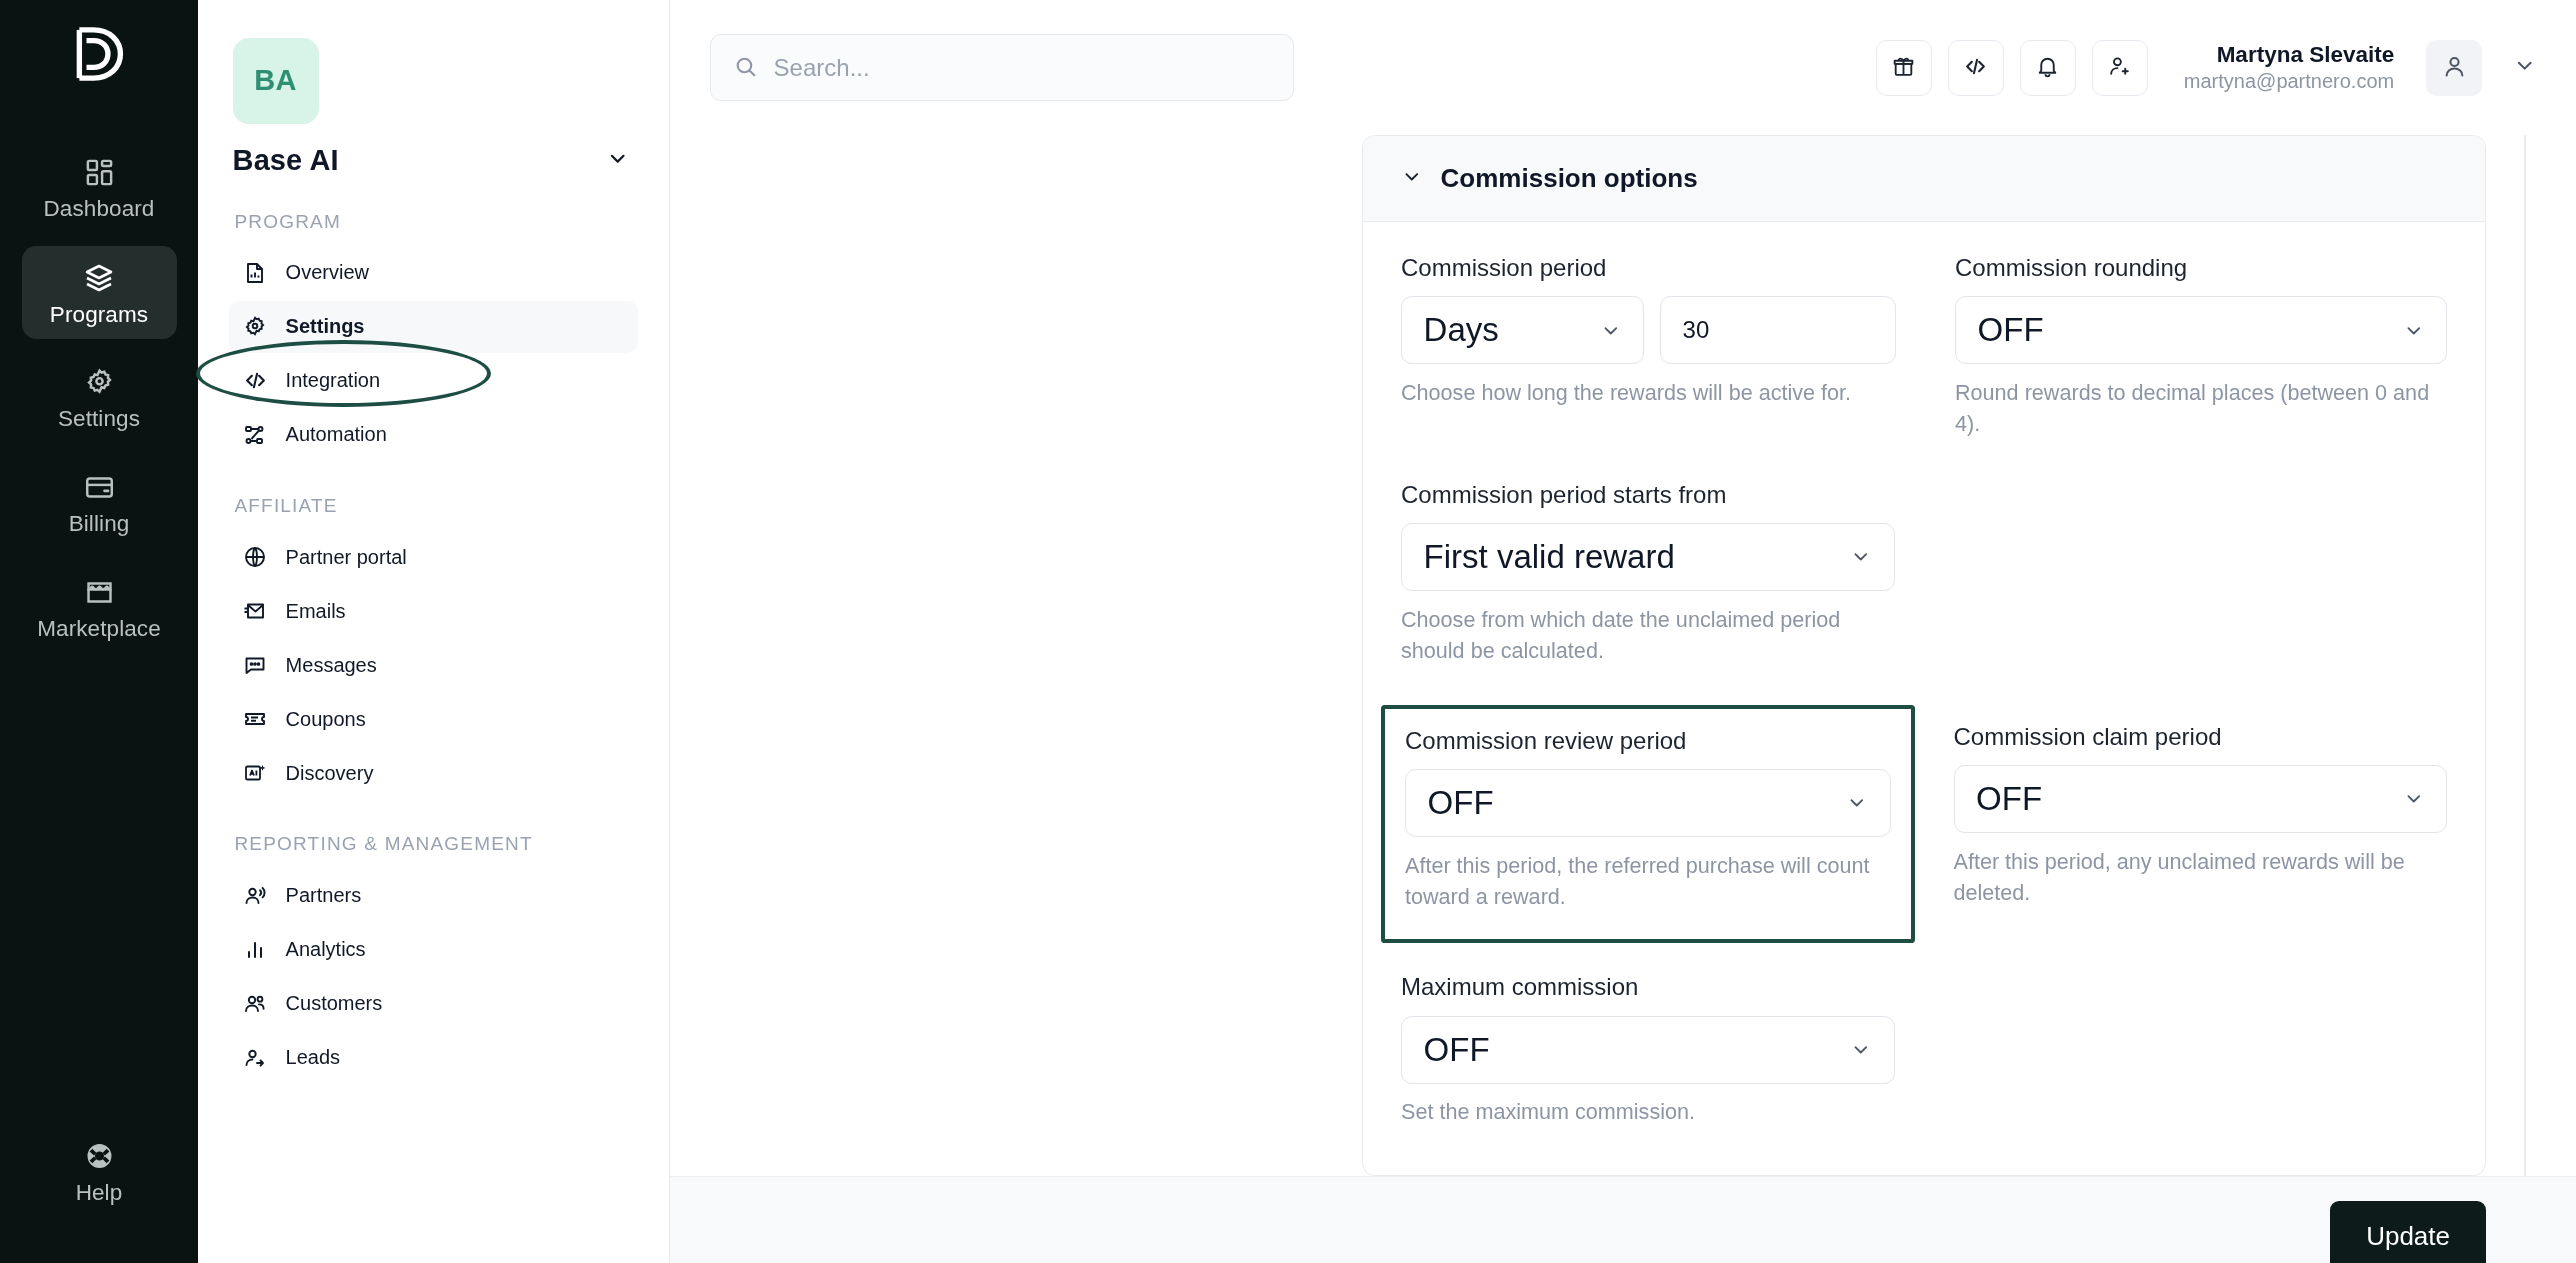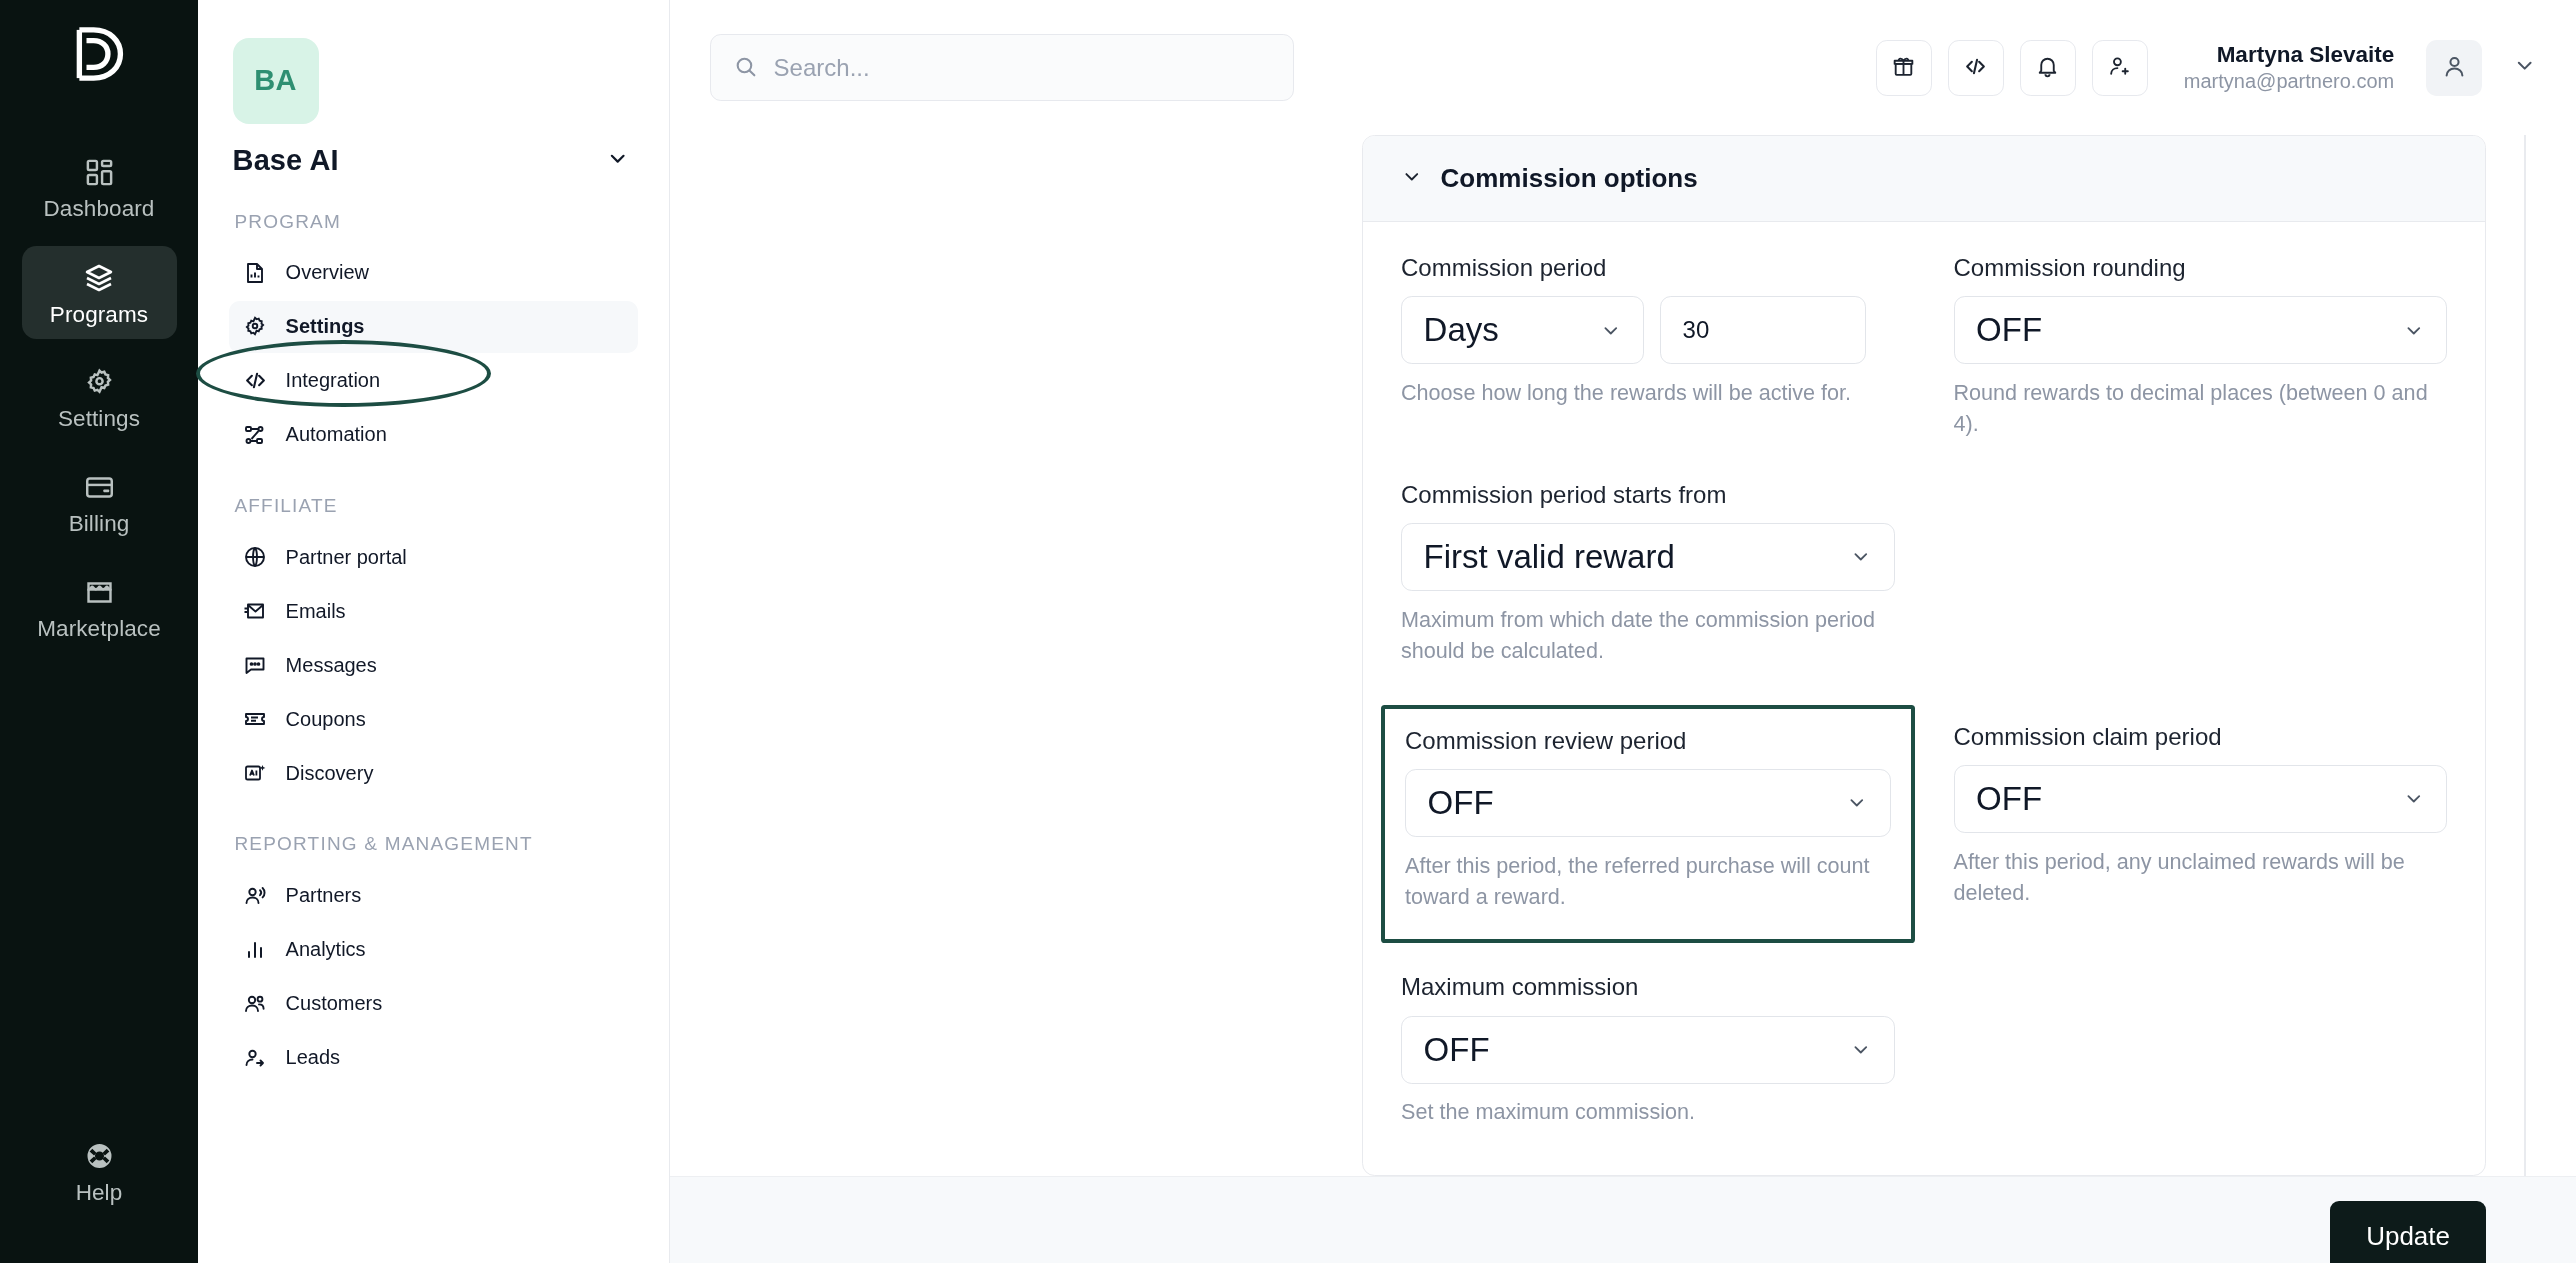--- a/index.html
+++ b/index.html
@@ -119,21 +119,21 @@
   }
   .select .chev { margin-left: auto; display: flex; }
   .text-input {
     height: 68px; border: 1.8px solid #e2e5ea; border-radius: 10.8px; background: #fff;
     display: flex; align-items: center; padding: 0 21.6px;
     font-size: 24px; color: #101827;
   }
   .f-help { font-size: 21.6px; color: #8d95a4; line-height: 1.45; margin-top: 12.6px; }
   .row-inline { display: flex; gap: 16px; }
   .row-inline .select { width: 243px; }
-  .row-inline .text-input { width: 206px; }
+  .row-inline .text-input { width: 236px; }
 
   .hl-box {
     border: 4.5px solid #1d4d43; border-radius: 3.6px;
     padding: 18px 20px 20px 20px; margin: -18px -20px -20px -20px;
   }
 
   .footer {
     height: 120px; flex: 0 0 120px; background: #f7f9fb;
     border-top: 1.8px solid #edeff2;
     display: flex; align-items: center; justify-content: flex-end;
@@ -514,21 +514,21 @@
               <div class="field">
                 <div class="f-label">Commission period starts from</div>
                 <div class="select">
                   <span>First valid reward</span>
                   <span class="chev">
                     <svg width="21.6" height="21.6" viewBox="0 0 24 24" fill="none" stroke="#4b5563" stroke-width="2" stroke-linecap="round" stroke-linejoin="round">
                         <path d="M6 9l6 6 6-6"></path>
                       </svg>
                   </span>
                 </div>
-                <div class="f-help">Maximum from which date the commission period should be calculated.</div>
+                <div class="f-help">Choose from which date the unclaimed period should be calculated.</div>
               </div>
               <div></div>
             </div>
 
             <div class="grid2" style="margin-top:49px;">
               <div class="hl-box">
                 <div class="field">
                   <div class="f-label">Commission review period</div>
                   <div class="select">
                     <span>OFF</span>

